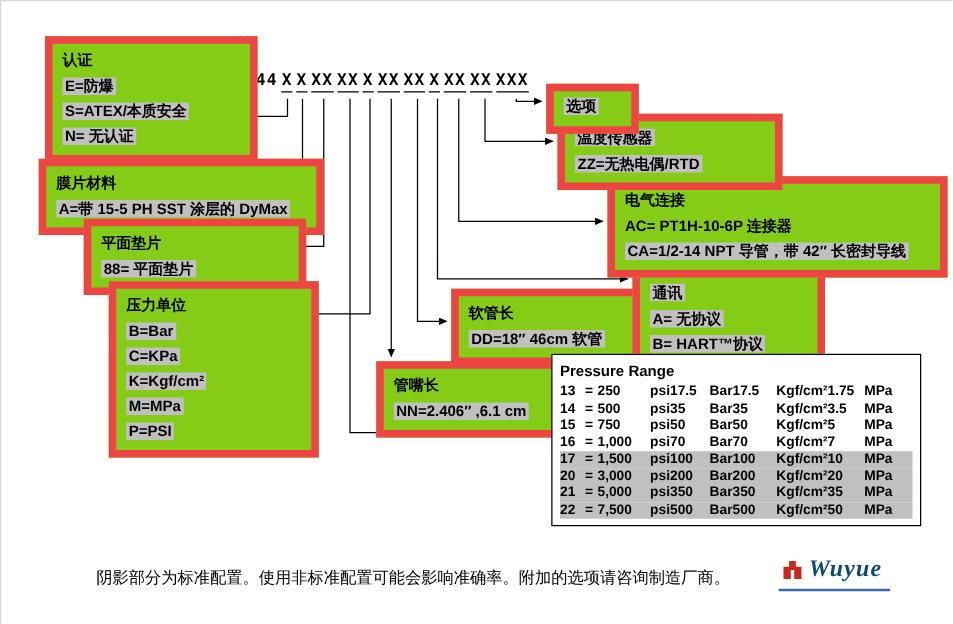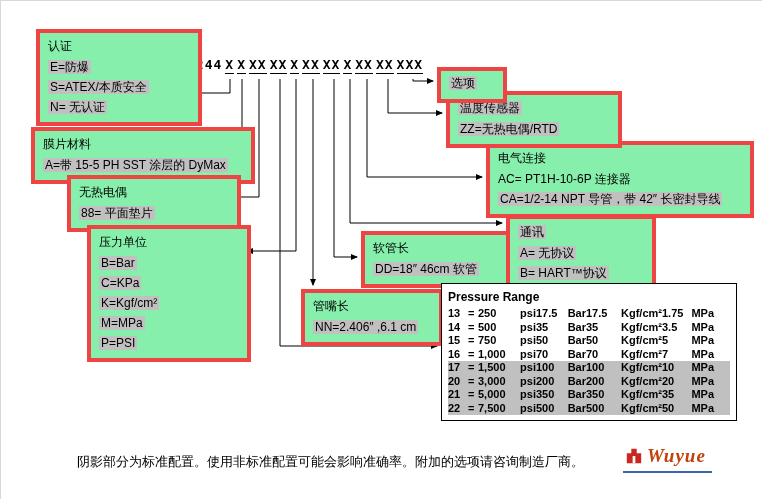--- a/index.html
+++ b/index.html
@@ -3,35 +3,35 @@
 <meta charset="utf-8">
 <style>
   html,body{margin:0;padding:0;background:#fff;}
   .canvas{position:relative;width:762px;height:499px;background:#fff;border:1px solid #d8d8d8;
           font-family:"Liberation Sans","DejaVu Sans",sans-serif;color:#000;overflow:hidden;}
   .conn{fill:none;stroke:#000;stroke-width:1;}
   .partnum{position:absolute;left:186px;top:56px;display:flex;gap:3px;
            font:bold 13px "DejaVu Sans Mono","Liberation Mono",monospace;letter-spacing:1px;}
   .pn-prefix{padding-bottom:1px;}
   .pn-group{border-bottom:1px solid #000;padding-bottom:1px;}
-  .box{position:absolute;border:4px solid #ef4444;background:#86efac;padding:5px 8px;font-weight:normal;font-size:12px;}
+  .box{position:absolute;border:6px solid #ef4444;background:#84cc16;padding:5px 8px;font-weight:bold;font-size:12px;}
   .box-title{line-height:16px;margin-bottom:3px;white-space:nowrap;}
   .box-line{line-height:20px;white-space:nowrap;}
   .hl{background:#c0c0c0;padding:0 2px;}
   .ptable{position:absolute;left:440px;top:282px;width:282px;border:1px solid #000;background:#fff;padding:5px 6px;}
   .pt-title{font:bold 12px "Liberation Sans","DejaVu Sans",sans-serif;line-height:16px;margin-bottom:2px;}
   .t-row{display:grid;grid-template-columns:20px 10px 36px 22px 26px 24px 26px 50px 24px 28px;
          font:bold 11px "Liberation Sans","DejaVu Sans",sans-serif;line-height:13.5px;}
   .t-row.shaded{background:#c0c0c0;}
   .c-num{text-align:left;padding-right:3px;}
   .c-unit{text-align:right;padding-left:1px;}
   .footnote{position:absolute;left:76px;top:452px;font-size:13px;white-space:nowrap;}
   .logo{position:absolute;left:622px;top:444px;display:flex;align-items:center;gap:4px;
         border-bottom:2px solid #3a66b0;padding:0 6px 4px 2px;}
-  .logo-text{font:bold italic 19px "Liberation Serif","DejaVu Serif",serif;color:#c2410c;letter-spacing:1px;}
+  .logo-text{font:bold italic 19px "Liberation Serif","DejaVu Serif",serif;color:#0c4a6e;letter-spacing:1px;}
 </style>
 </head>
 <body>
 
 <div class="canvas">
 
   <svg width="762" height="499" style="position:absolute;left:0;top:0;pointer-events:none;">
     <defs>
       <marker id="arr" markerWidth="8" markerHeight="8" refX="6" refY="3" orient="auto">
         <path d="M0,0 L7,3 L0,6 Z" fill="#000"></path>
@@ -71,21 +71,21 @@
     <div class="box-line"><span class="hl">S=ATEX/本质安全</span></div>
     <div class="box-line"><span class="hl">N= 无认证</span></div>
   </div>
 
   <div class="box" style="left:30px;top:126px;width:200px;">
     <div class="box-title"><span>膜片材料</span></div>
     <div class="box-line"><span class="hl">A=带 15-5 PH SST 涂层的 DyMax</span></div>
   </div>
 
   <div class="box" style="left:66px;top:174px;width:150px;">
-    <div class="box-title"><span>无热电偶</span></div>
+    <div class="box-title"><span>平面垫片</span></div>
     <div class="box-line"><span class="hl">88= 平面垫片</span></div>
   </div>
 
   <div class="box" style="left:86px;top:224px;width:140px;">
     <div class="box-title"><span>压力单位</span></div>
     <div class="box-line"><span class="hl">B=Bar</span></div>
     <div class="box-line"><span class="hl">C=KPa</span></div>
     <div class="box-line"><span class="hl">K=Kgf/cm²</span></div>
     <div class="box-line"><span class="hl">M=MPa</span></div>
     <div class="box-line"><span class="hl">P=PSI</span></div>

